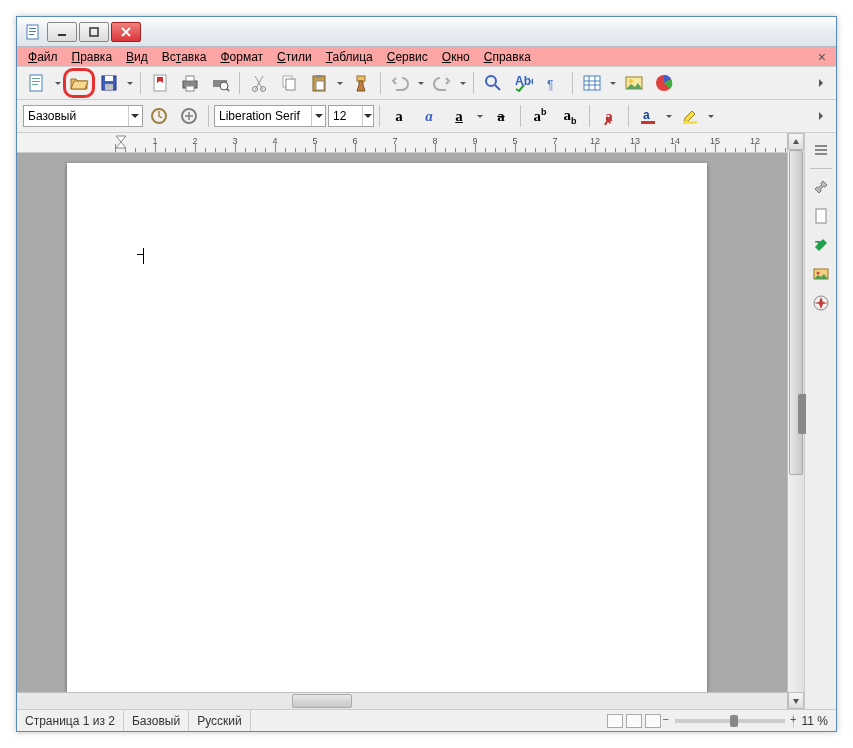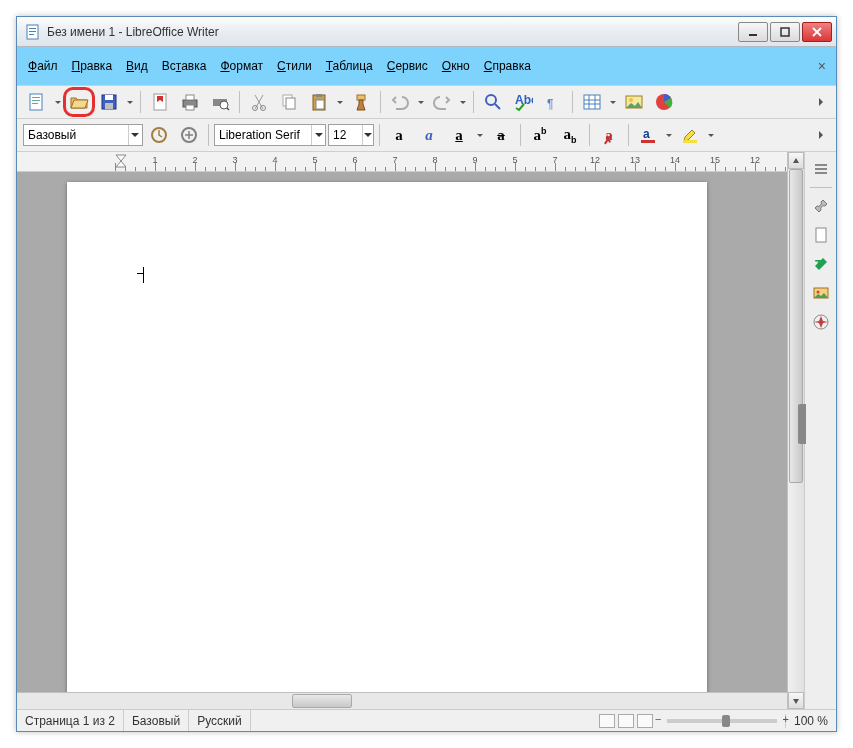--- a/index.html
+++ b/index.html
@@ -4,21 +4,21 @@
 <style>
 * { margin:0; padding:0; box-sizing:border-box; font-family:"Segoe UI",Tahoma,sans-serif; font-size:12px; }
 body { background:#fff; width:853px; height:748px; overflow:hidden; }
 .window { width:821px; height:716px; margin:16px; border:1px solid #5a8ab8; background:#f0f0f0; box-shadow:0 0 6px rgba(0,0,0,.25); display:flex; flex-direction:column; }
 .titlebar { height:30px; background:linear-gradient(#fdfdfd,#e9edf2 50%,#dfe5ec); display:flex; align-items:center; padding:0 4px; border-bottom:1px solid #b0b9c4; }
 .titlebar .doc-icon { width:16px; height:16px; margin:0 6px 0 4px; }
 .titlebar .title { flex:1; color:#333; }
 .win-btns { display:flex; gap:2px; }
 .win-btn { width:30px; height:20px; border:1px solid #888; border-radius:2px; display:flex; align-items:center; justify-content:center; background:linear-gradient(#f7f7f7,#dcdcdc); cursor:pointer; }
 .win-btn.close { background:linear-gradient(#f08080,#d93636); border-color:#a02020; }
-.menubar { height:39px; background:#7dd3fc; border-bottom:1px solid #d0d0d0; display:flex; align-items:center; padding:0 4px; }
+.menubar { height:20px; background:#fca5a5; border-bottom:1px solid #d0d0d0; display:flex; align-items:center; padding:0 4px; }
 .menu-item { padding:3px 7px; cursor:pointer; }
 .menu-item .u { text-decoration:underline; }
 .menu-close { margin-left:auto; padding:3px 6px; color:#555; cursor:pointer; font-size:14px; }
 .toolbar { background:#f0f0f0; border-bottom:1px solid #cfcfcf; display:flex; align-items:center; padding:3px 6px; gap:2px; }
 .tbtn { width:28px; height:26px; border:1px solid transparent; border-radius:3px; display:flex; align-items:center; justify-content:center; cursor:pointer; position:relative; }
 .tbtn.highlight { outline:3px solid #e53030; outline-offset:-1px; border-radius:8px; }
 .tbtn svg { width:20px; height:20px; }
 .tdrop { width:10px; display:flex; align-items:center; justify-content:center; cursor:pointer; }
 .tdrop::after { content:""; border:3px solid transparent; border-top-color:#555; margin-top:3px; }
 .sep { width:1px; height:22px; background:#c0c0c0; margin:0 3px; }
@@ -66,21 +66,20 @@
 
 <div class="window">
 
   <div class="titlebar">
     <svg class="doc-icon" viewBox="0 0 16 16">
         <rect x="2" y="1" width="11" height="14" fill="#fff" stroke="#4a80b8"></rect>
         <rect x="4" y="4" width="7" height="1" fill="#4a80b8"></rect>
         <rect x="4" y="7" width="7" height="1" fill="#4a80b8"></rect>
         <rect x="4" y="10" width="5" height="1" fill="#4a80b8"></rect>
       </svg>
-    <div class="title">Без имени 1 - LibreOffice Writer</div>
     <div class="win-btns">
       <div class="win-btn">
           <svg width="10" height="10" viewBox="0 0 10 10">
             <rect x="1" y="7" width="8" height="2" fill="#333"></rect>
           </svg>
         </div>
       <div class="win-btn">
           <svg width="10" height="10" viewBox="0 0 10 10">
             <rect x="1" y="1" width="8" height="8" fill="none" stroke="#333" stroke-width="1.5"></rect>
           </svg>
@@ -476,16 +475,16 @@
     <div class="st-icons">
       <div class="st-ico"></div>
       <div class="st-ico"></div>
       <div class="st-ico"></div>
     </div>
     <div class="zoom-slider">
       <span class="minus">−</span>
       <div class="knob"></div>
       <span class="plus">+</span>
     </div>
-    <div class="st-zoom">100 %</div>
+    <div class="st-zoom">11 %</div>
   </div>
 
 </div>
 
 </body></html>

